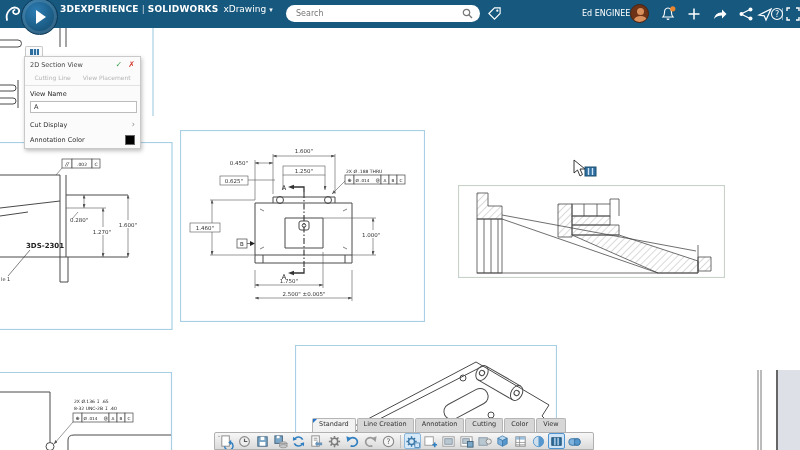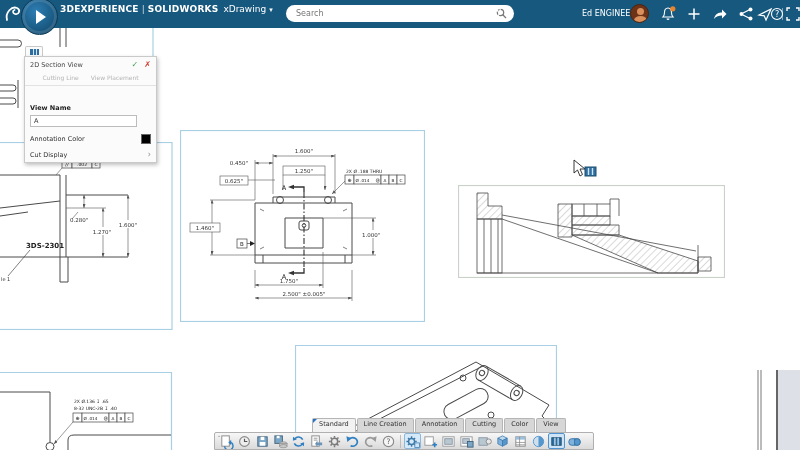--- a/index.html
+++ b/index.html
@@ -12,49 +12,49 @@
   .compass { position:absolute; left:21px; top:-2px; width:37px; height:37px; border-radius:50%;
              background:radial-gradient(circle at 40% 35%, #2e7db3 0%, #1b5d87 55%, #123f5e 100%);
              border:1px solid #0d3a57; z-index:31; box-shadow:inset 0 0 0 3px rgba(255,255,255,.12); }
   .compass .play { position:absolute; left:14px; top:11px; width:0; height:0;
              border-left:10px solid #ffffff; border-top:7px solid transparent; border-bottom:7px solid transparent; }
   .brand { position:absolute; left:60px; top:0; height:23px; line-height:19px; color:#fff; font-size:9px; white-space:nowrap; }
   .brand b { font-weight:bold; letter-spacing:.2px; }
   .brand .sep { opacity:.75; padding:0 3px; font-weight:normal; }
   .brand .appn { font-weight:normal; padding-left:5px; }
   .brand .chev { font-size:7px; padding-left:3px; opacity:.95; }
-  .search-pill { position:absolute; left:286px; top:5px; width:228px; height:17px; background:#fff; border-radius:9px; }
+  .search-pill { position:absolute; left:286px; top:5px; width:194px; height:17px; background:#fff; border-radius:9px; }
   .search-pill input { position:absolute; left:10px; top:1px; width:158px; height:15px; border:none; outline:none; background:transparent; font-size:8px; color:#777; font-family:inherit; }
   .search-mag { position:absolute; right:7px; top:3px; }
   .tag-ico { position:absolute; left:487px; top:6px; }
   .tb-user { position:absolute; left:582px; top:0; height:28px; line-height:28px; color:#fff; font-size:8px; white-space:nowrap; }
   .tb-ico { position:absolute; top:6px; width:16px; height:16px; }
   .avatar { position:absolute; left:630px; top:4px; width:19px; height:19px; border-radius:50%; background:#6e3317; overflow:hidden; border:1px solid #4c2410; }
   .avatar .head { position:absolute; left:6px; top:3px; width:7px; height:7px; border-radius:50%; background:#d9905c; }
   .avatar .body { position:absolute; left:3px; top:11px; width:13px; height:9px; border-radius:50% 50% 0 0; background:#d9905c; }
   .tb-divider { position:absolute; left:782px; top:8px; width:1px; height:12px; background:rgba(255,255,255,.45); }
 
   
   .view-svg { position:absolute; }
   svg text { font-family:"DejaVu Sans","Liberation Sans",sans-serif; }
 
   
   .dlg { position:absolute; left:24px; top:46px; width:117px; z-index:25; font-size:6.5px; color:#333; }
   .dlg-nub { position:absolute; left:1px; top:0; width:18px; height:11px; background:#fbfbfb; border:1px solid #c9c9c9; border-bottom:none; border-radius:2px 2px 0 0; }
   .dlg-nub .nubico { position:absolute; left:4px; top:2px; width:9px; height:6px; background:#2f6f9f; }
   .dlg-nub .nubico:before { content:""; position:absolute; left:2.5px; top:0; width:1.5px; height:6px; background:#cfe4f7; }
   .dlg-nub .nubico:after { content:""; position:absolute; left:5.5px; top:0; width:1.5px; height:6px; background:#cfe4f7; }
-  .dlg-panel { position:absolute; left:0; top:10px; width:133px; background:#fbfbfb; border:1px solid #c9c9c9; box-shadow:1px 2px 4px rgba(0,0,0,.25); }
+  .dlg-panel { position:absolute; left:0; top:10px; width:117px; background:#fbfbfb; border:1px solid #c9c9c9; box-shadow:1px 2px 4px rgba(0,0,0,.25); }
   .dlg-head { display:flex; align-items:center; padding:3px 5px 2px 5px; }
   .dlg-title { flex:1; font-size:6.5px; color:#444; }
   .dlg-check { color:#3a9e4d; font-size:8px; font-weight:bold; padding-right:6px; cursor:default; }
   .dlg-close { color:#d23b2f; font-size:8px; font-weight:bold; cursor:default; }
   .dlg-tabs { display:flex; justify-content:center; gap:12px; padding:3px 0 4px 0; border-bottom:1px solid #e2e2e2; }
   .dlg-tab { color:#b5b5b5; font-size:6px; }
-  .dlg-label { padding:4px 5px 2px 5px; font-weight:bold; color:#222;margin-top:14px; }
+  .dlg-label { padding:4px 5px 2px 5px; font-weight:normal; color:#222; }
   .dlg-input { margin:1px 5px 4px 5px; }
   .dlg-input input { width:107px; height:12px; border:1px solid #bcbcbc; background:#fff; font-size:6.5px; color:#333; padding-left:3px; font-family:inherit; }
   .dlg-row { display:flex; align-items:center; justify-content:space-between; padding:3px 5px; }
   .swatch { width:10px; height:10px; border:1px solid #666; }
   .dlg-chev { color:#888; font-size:8px; }
   .dlg-footer { display:flex; justify-content:flex-end; padding:4px 4px 5px 4px; }
   .btn-apply { background:#2374c8; color:#fff; font-size:6.5px; padding:3px 8px; border-radius:2px; border:none; font-family:inherit; }
 
   
   .ribbon-tabs { position:absolute; left:312px; top:418px; height:26px; display:flex; z-index:28; }
@@ -312,26 +312,26 @@
       </div>
       <div class="dlg-tabs">
         <span class="dlg-tab">Cutting Line</span>
         <span class="dlg-tab">View Placement</span>
       </div>
       <div class="dlg-label">View Name</div>
       <div class="dlg-input">
         <input value="A" style="">
       </div>
       <div class="dlg-row">
+        <span>Cut Display</span>
+        <span class="dlg-chev">›</span>
+      </div>
+      <div class="dlg-row">
         <span>Annotation Color</span>
         <span class="swatch" style="background: rgb(0, 0, 0);"></span>
-      </div>
-      <div class="dlg-row">
-        <span>Cut Display</span>
-        <span class="dlg-chev">›</span>
       </div>
     </div>
   </div>
 
   <div class="ribbon-tabs">
     <span class="rtab active"><span class="corner"></span><span>Standard</span></span>
     <span class="rtab"><span>Line Creation</span></span>
     <span class="rtab"><span>Annotation</span></span>
     <span class="rtab"><span>Cutting</span></span>
     <span class="rtab"><span>Color</span></span>

